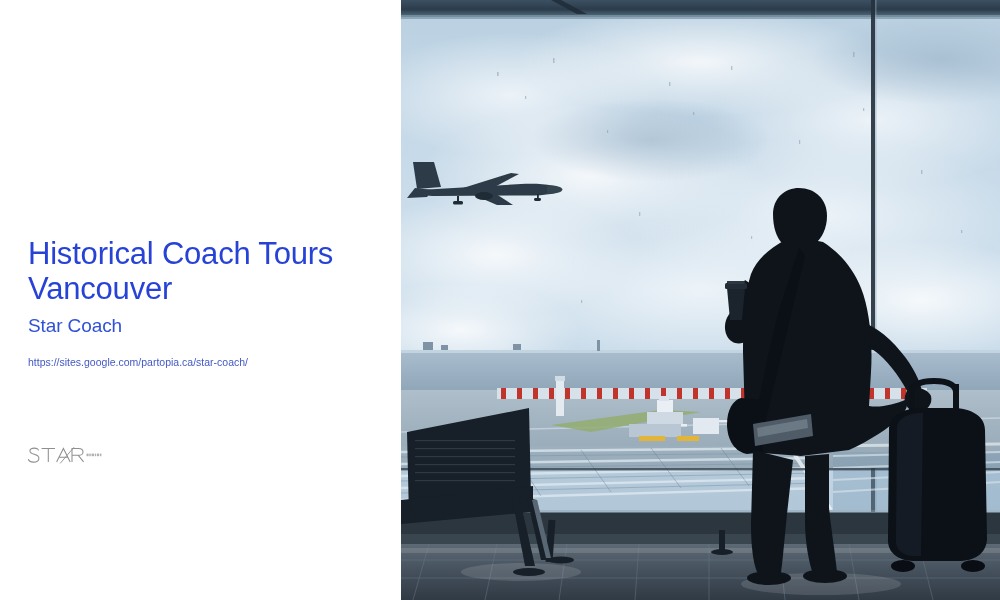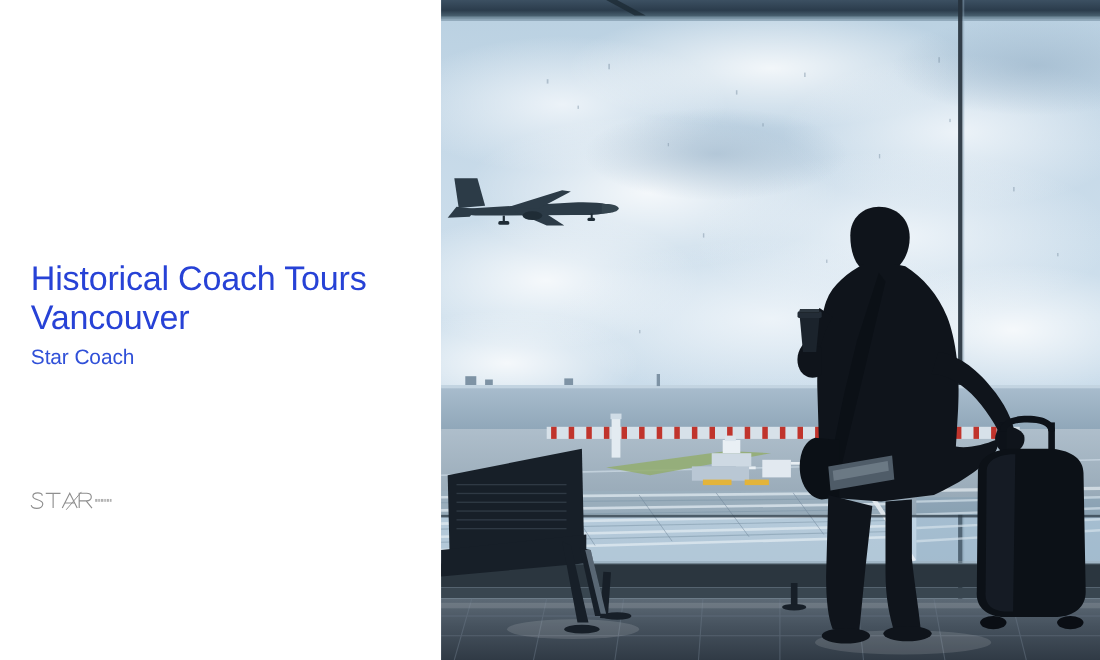--- a/index.html
+++ b/index.html
@@ -100,20 +100,21 @@
     <div id="info-block">
 
       <h1 id="business-title">Historical Coach Tours Vancouver</h1>
 
       <h2 id="brand-name">Star Coach</h2>
 
 
 
 
 
+      <a id="website-url" href="#">https://sites.google.com/partopia.ca/star-coach/</a>
     </div>
 
     <div id="brand-logo">
       <svg width="110" height="26" viewBox="0 0 110 26" xmlns="http://www.w3.org/2000/svg">
         <g fill="none" stroke="#8f8f8f" stroke-width="1.05" stroke-linejoin="miter" stroke-linecap="butt">
 
           <path d="M12.4 4.6 C12.4 2.9 10.6 2.1 8.4 2.1 C5.9 2.1 3.9 3.2 3.9 5.1 C3.9 9.2 12.9 7.5 12.9 12.2 C12.9 14.6 10.4 16.1 7.4 16.1 C4.8 16.1 2.7 15.1 2.4 13.2"></path>
 
           <path d="M15.6 2.5 L29.0 2.5 M22.3 2.5 L22.3 15.9"></path>
 

